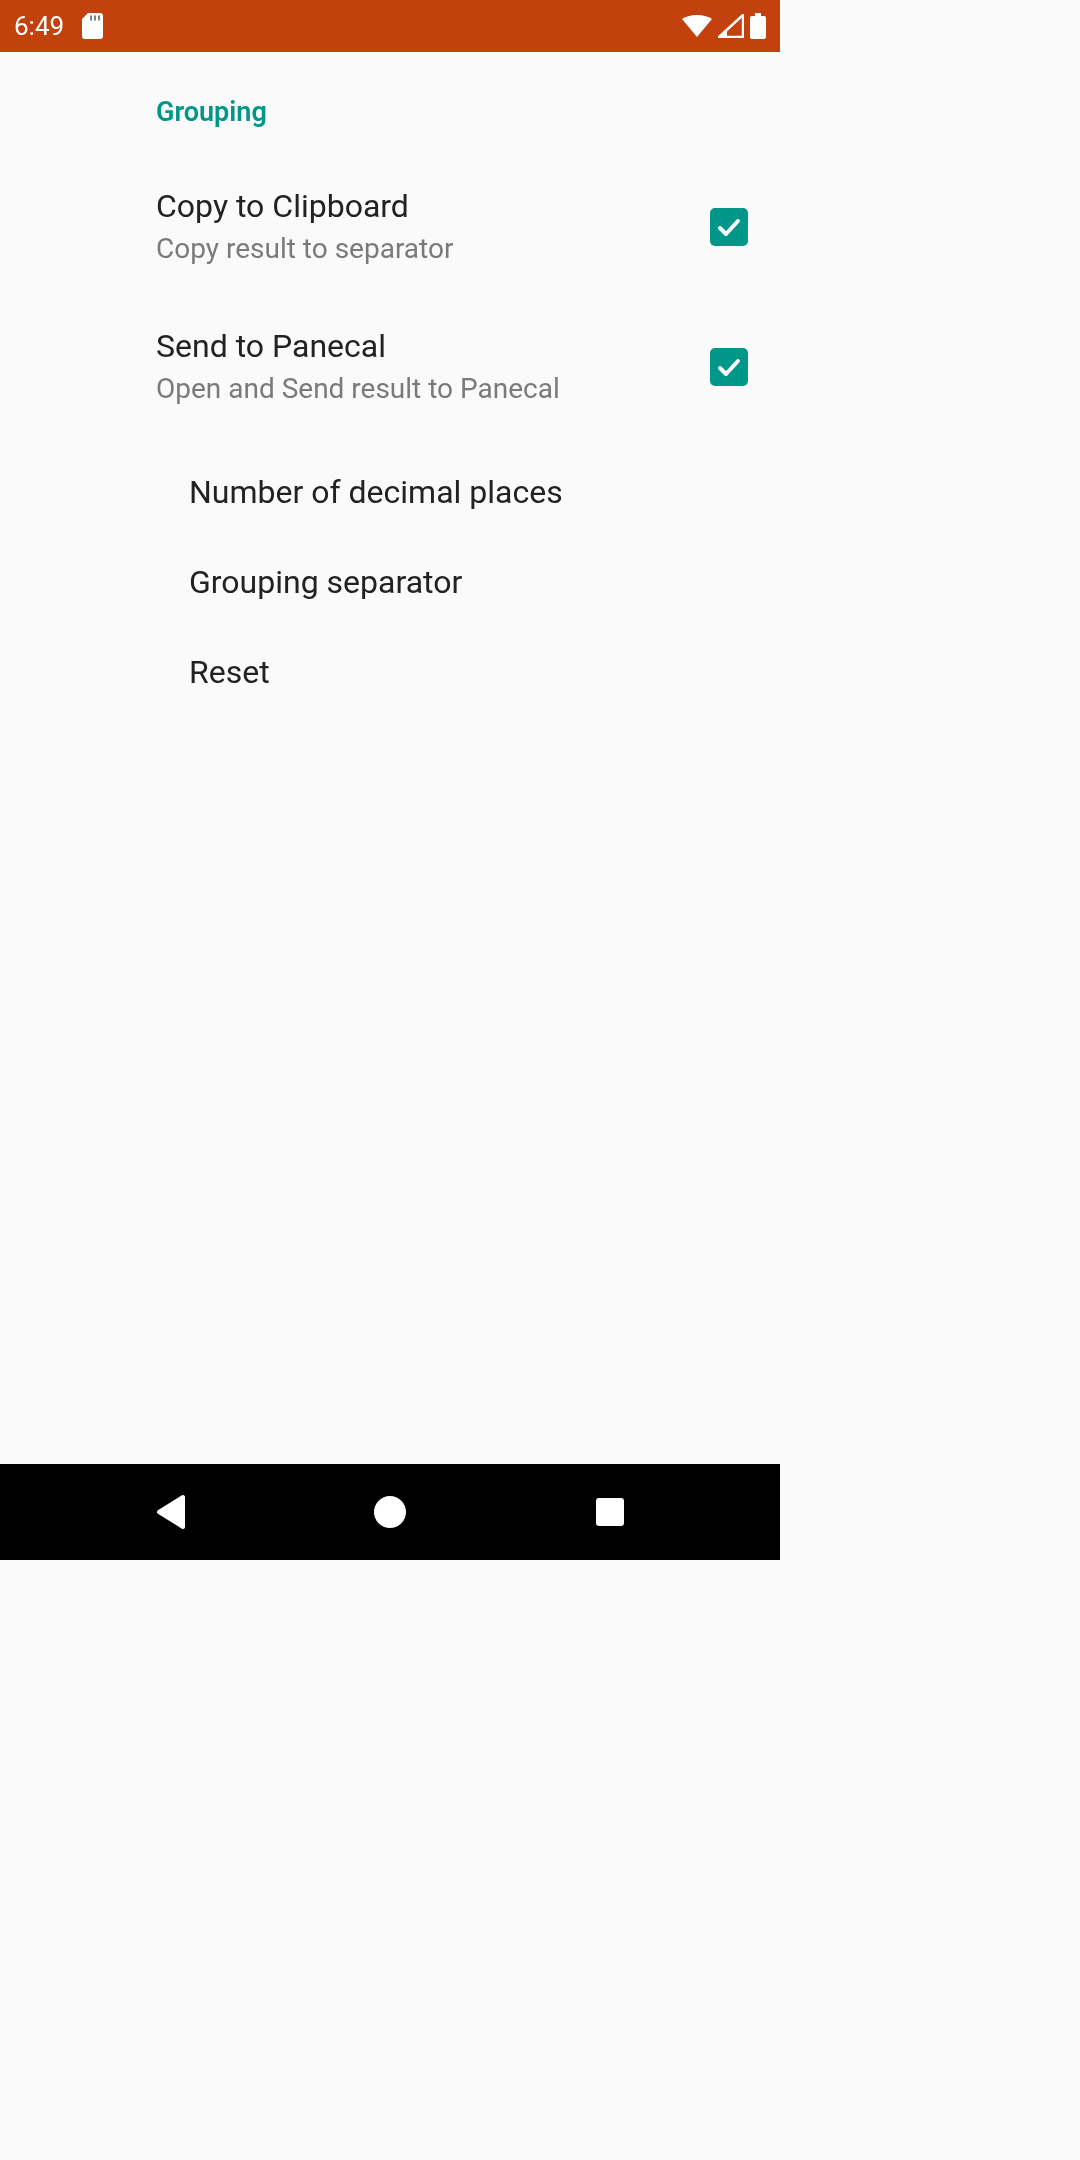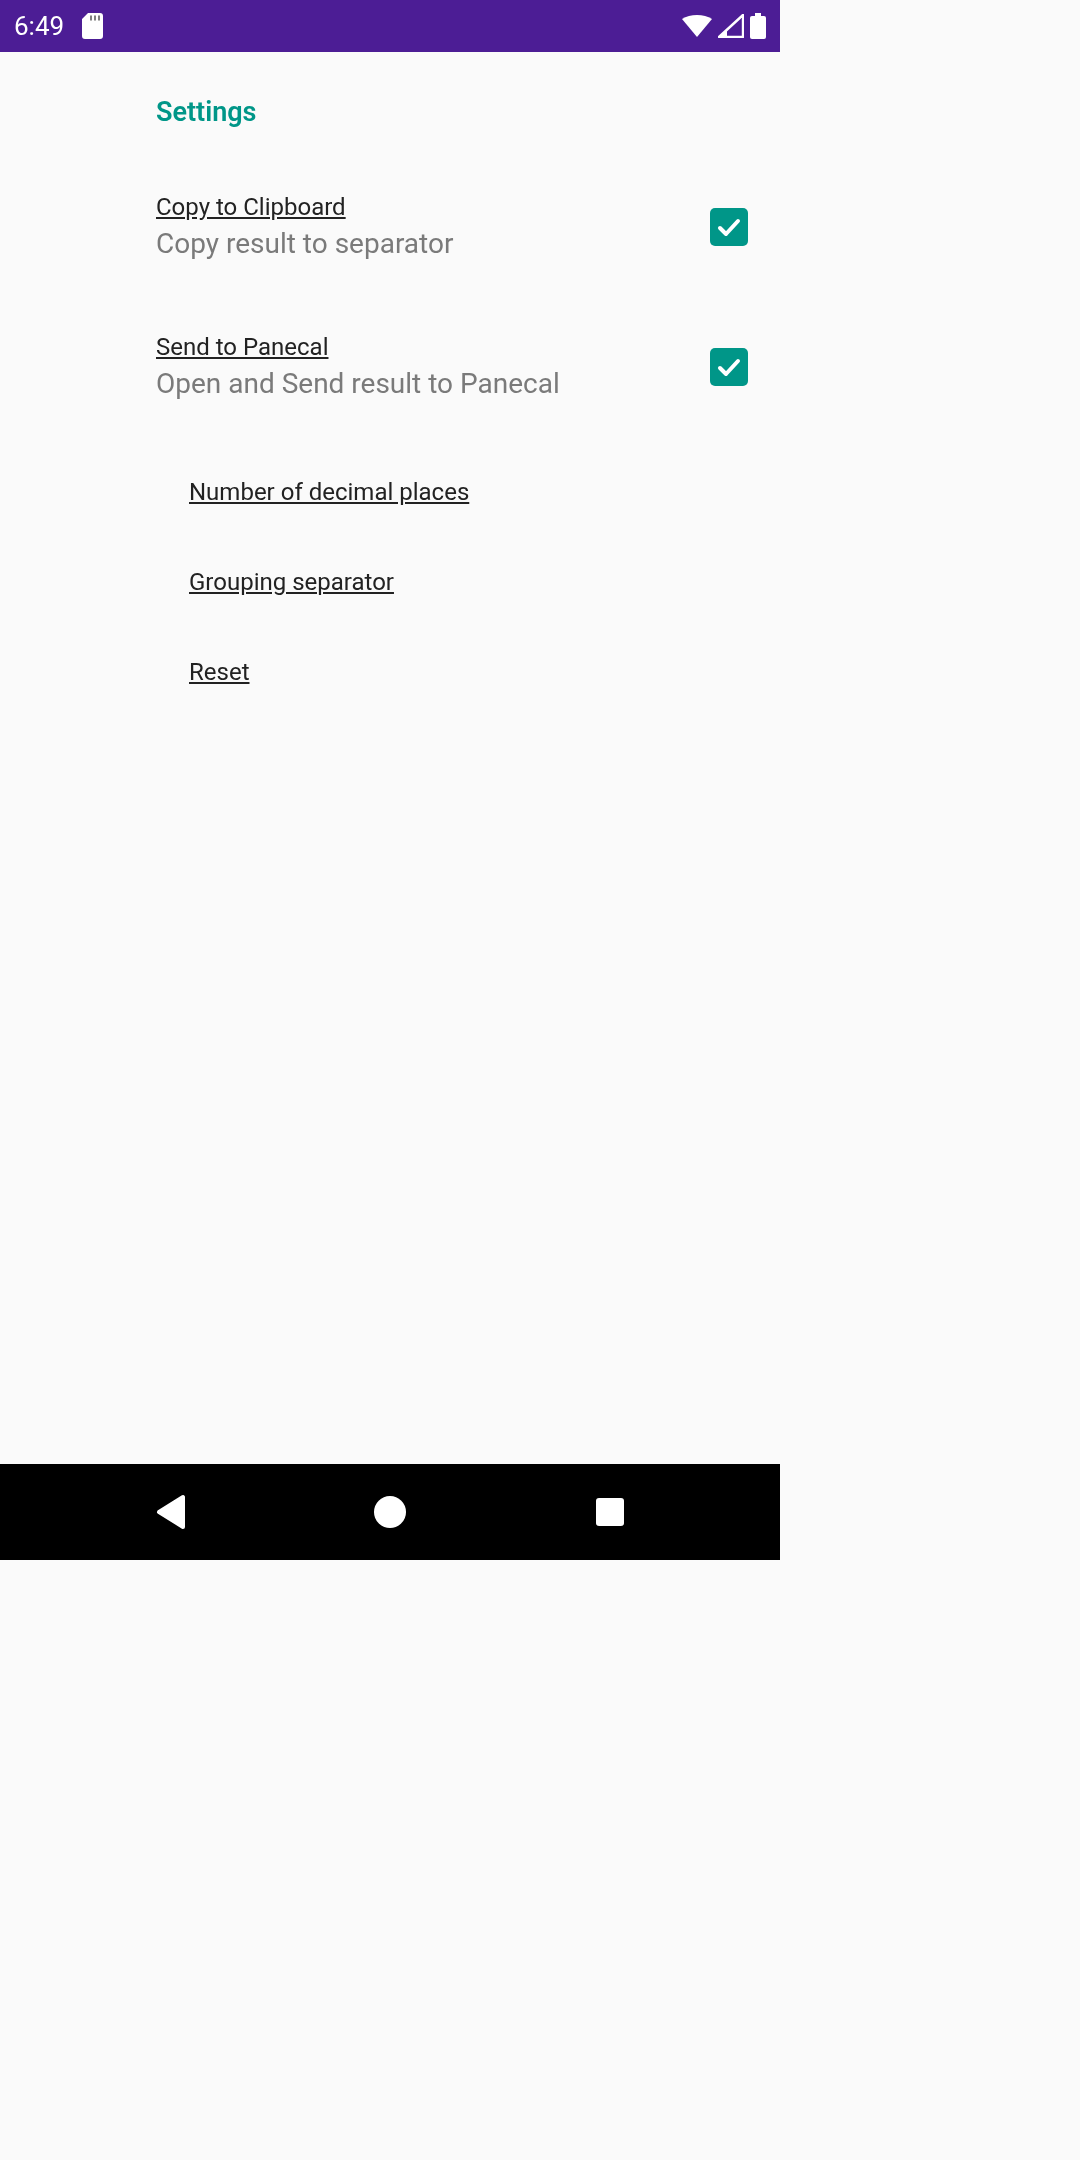--- a/index.html
+++ b/index.html
@@ -13,21 +13,21 @@
       font-family: Roboto, -apple-system, "Helvetica Neue", Arial, sans-serif;
       background: #fafafa;
       display: flex;
       flex-direction: column;
       overflow: hidden;
     }
 
     
     .status-bar {
       height: 52px;
-      background: #4c1d95;
+      background: #c2410c;
       color: #ffffff;
       display: flex;
       align-items: center;
       padding: 0 14px;
       font-size: 26px;
     }
     .status-left {
       display: flex;
       align-items: center;
       gap: 18px;
@@ -64,23 +64,22 @@
     }
     .setting-text {
       flex: 1;
       display: flex;
       flex-direction: column;
       justify-content: center;
       gap: 2px;
     }
     .setting-title {
       color: #222222;
-      font-size: 24px;
+      font-size: 32px;
       line-height: 1.3;
-      text-decoration: underline;
     }
     .setting-subtitle {
       color: #7a7a7a;
       font-size: 28px;
       line-height: 1.35;
     }
     .setting-row.compact {
       min-height: 90px;
       padding-top: 22px;
       padding-bottom: 22px;
@@ -156,21 +155,21 @@
       <svg width="16" height="26" viewBox="0 0 16 26">
         <rect x="5" y="0" width="6" height="3" fill="#ffffff"></rect>
         <rect x="0" y="3" width="16" height="23" rx="2" fill="#ffffff"></rect>
       </svg>
     </span>
   </div>
 </div>
 
 <div class="content">
 
-  <div class="section-title">Settings</div>
+  <div class="section-title">Grouping</div>
 
   <div class="gap"></div>
 
   <div class="setting-row">
     <div class="setting-text">
       <div class="setting-title">Copy to Clipboard</div>
       <div class="setting-subtitle">Copy result to separator</div>
     </div>
     <div class="checkbox">
       <svg width="28" height="28" viewBox="0 0 28 28">

